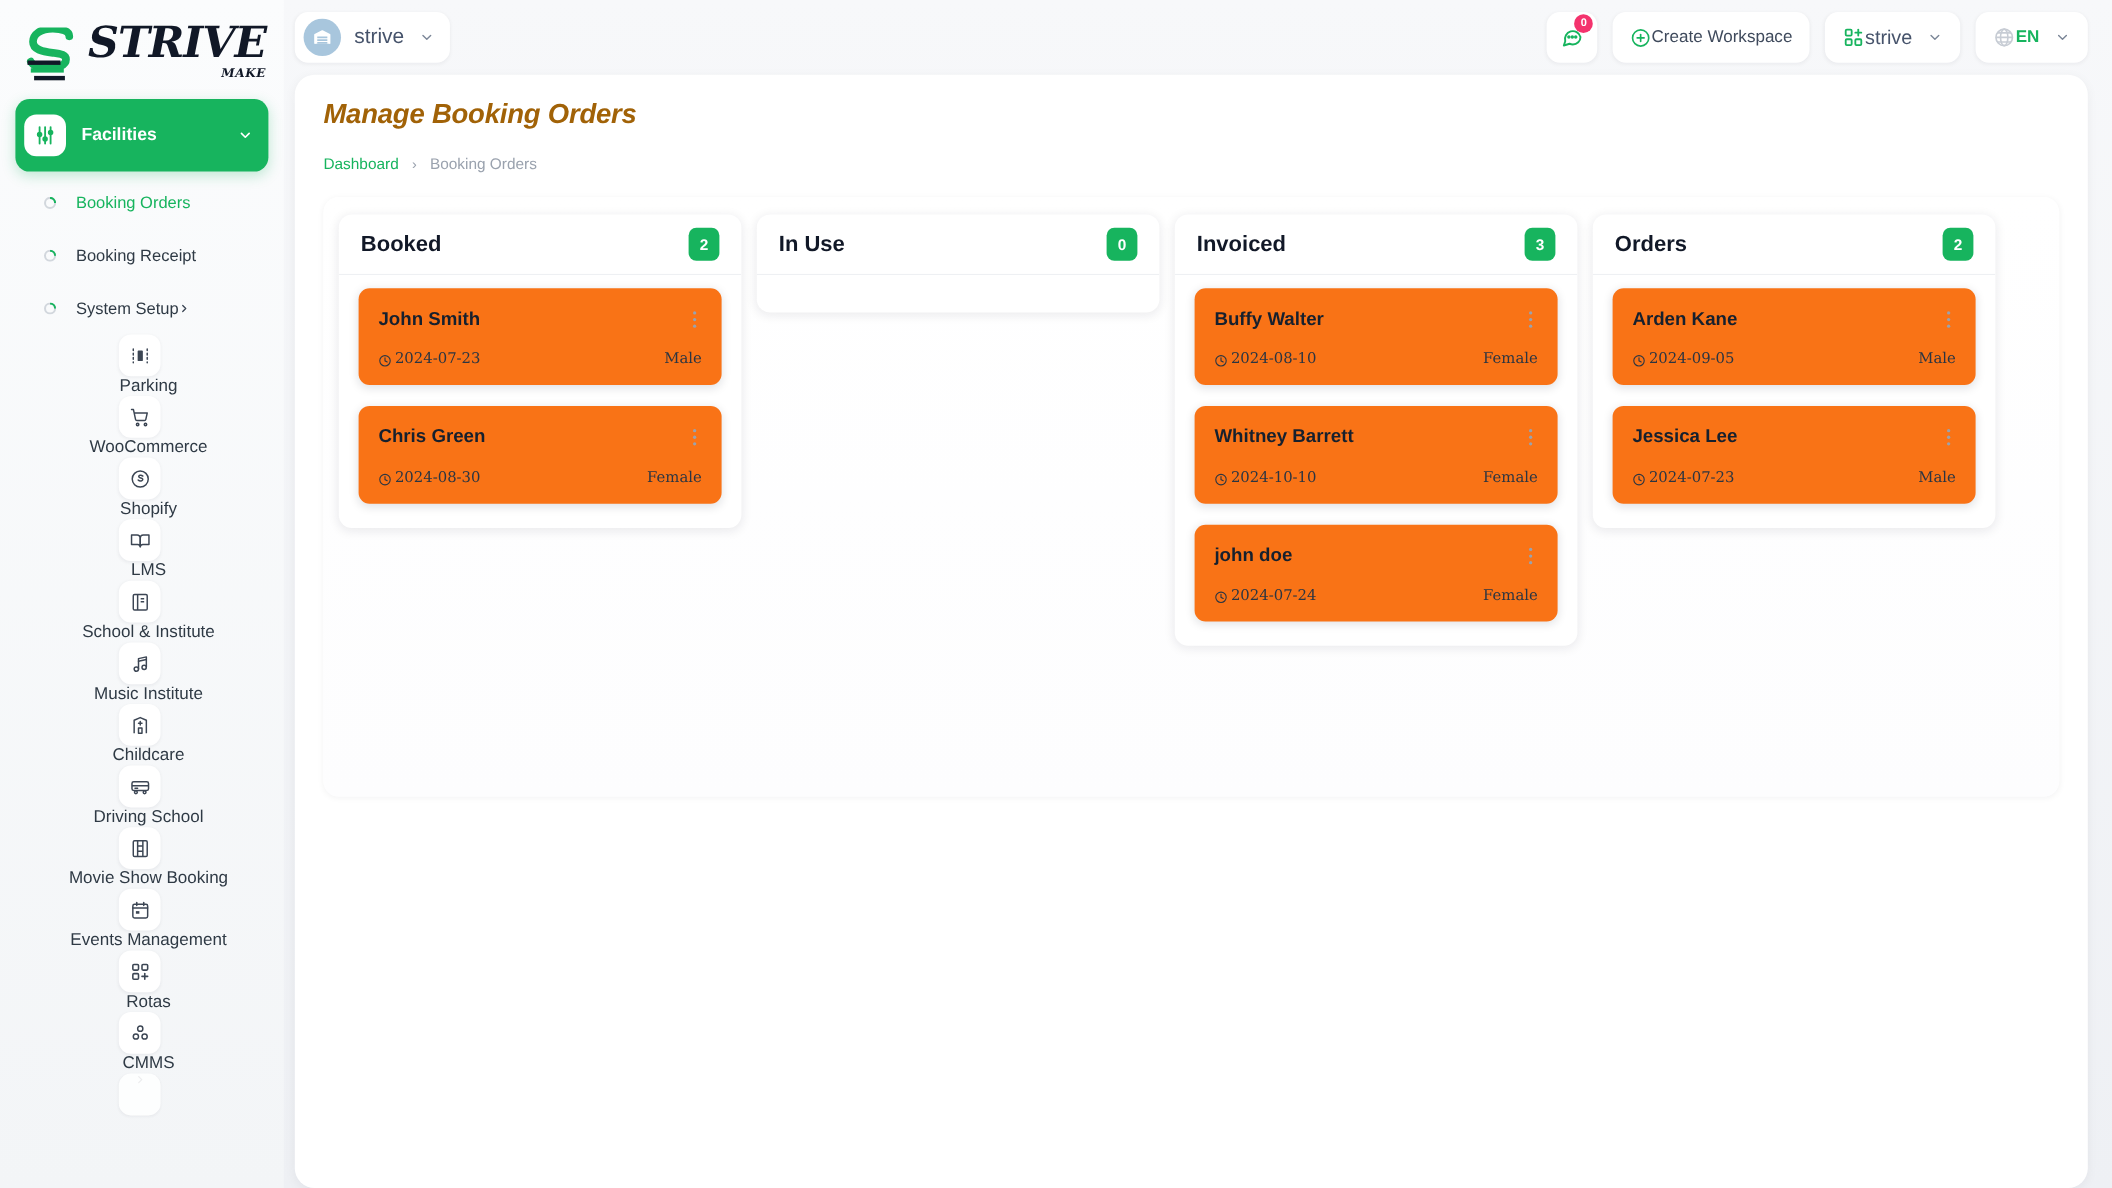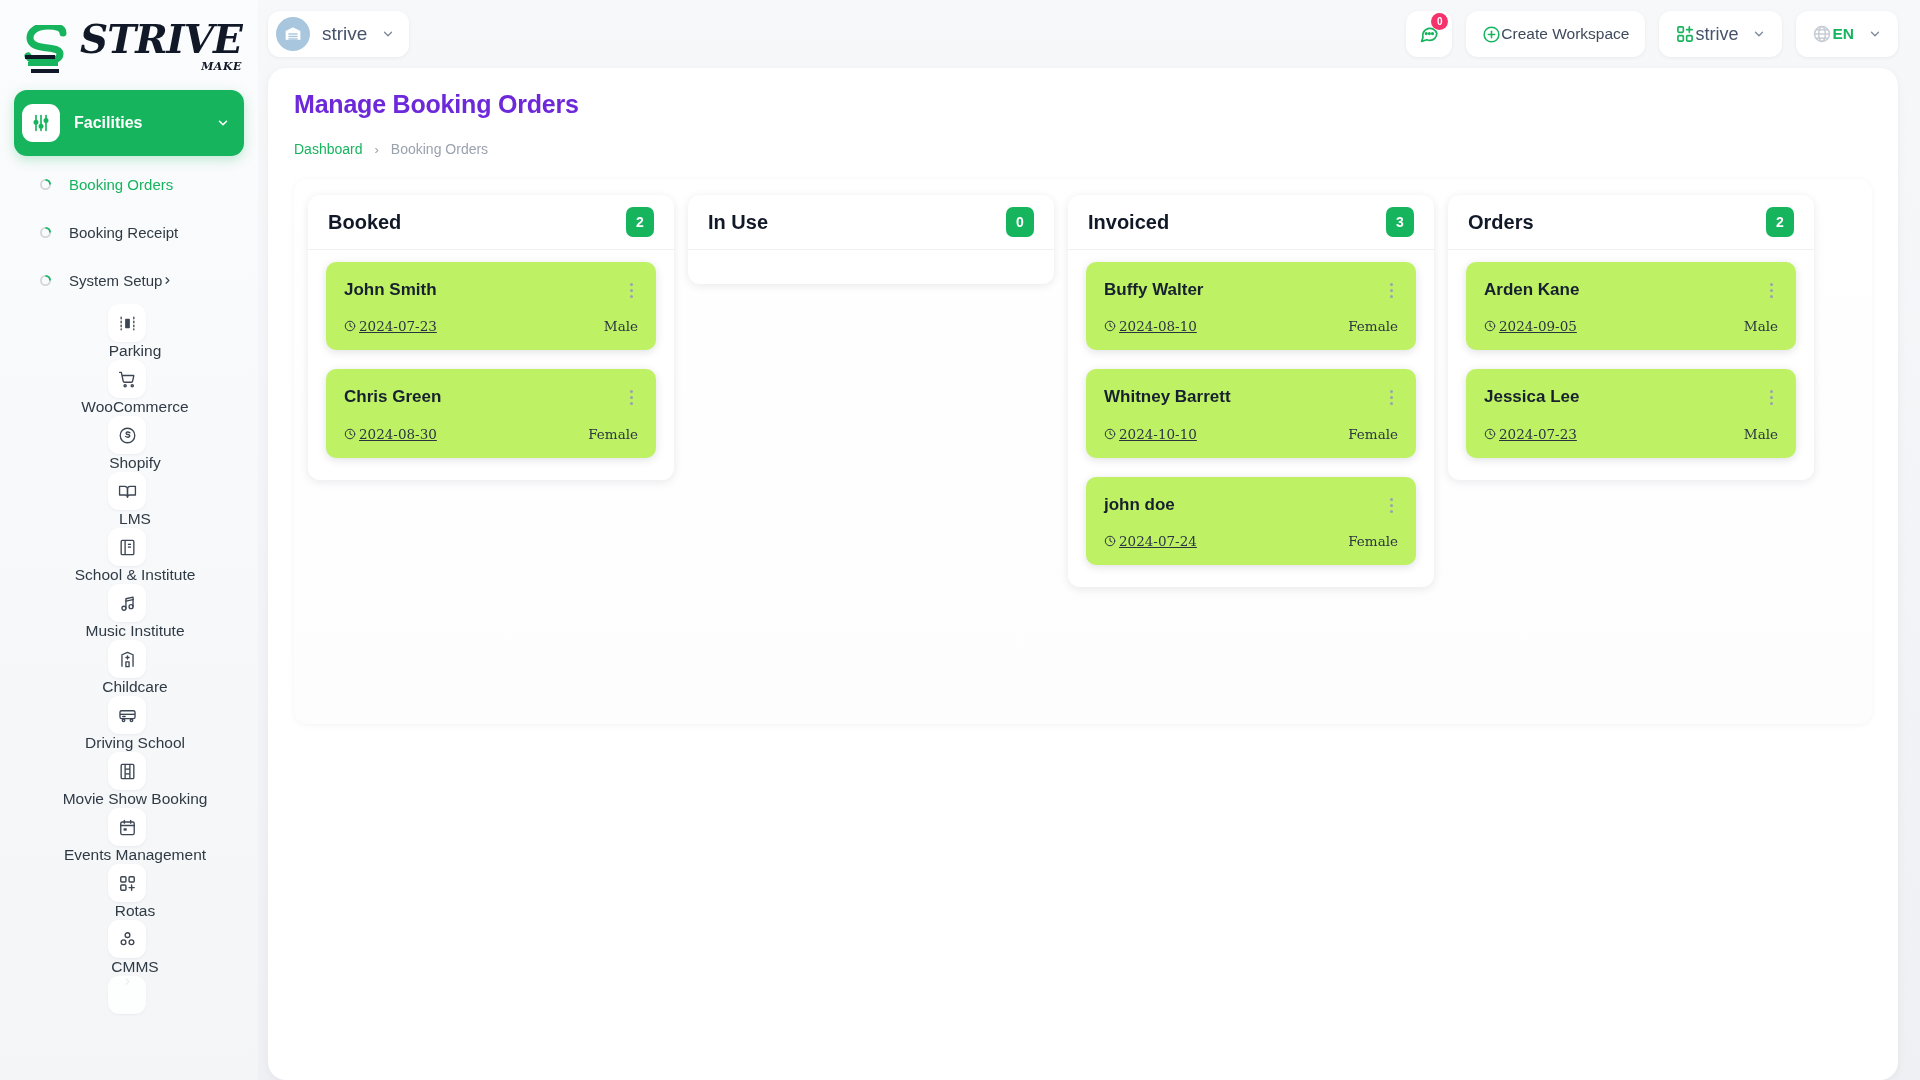--- a/index.html
+++ b/index.html
@@ -127,21 +127,21 @@
 
   
   #content {
     flex:1; background:#fff;
     border-radius: 18px;
     margin: 0 22px 0 10px;
     padding: 22px 26px 0 26px;
     box-shadow: 0 2px 10px rgba(17,24,39,.05);
     overflow: hidden;
   }
-  #page-title { font-size: 25px; font-weight:700; color:#6d28d9; letter-spacing:-.2px;}
+  #page-title { font-size: 25px; font-weight:700; color:#a16207; letter-spacing:-.2px;font-style:italic;}
   #breadcrumb { margin-top: 22px; display:flex; align-items:center; font-size:14px; }
   #breadcrumb .crumb-link { color:#17b45e; cursor:pointer; }
   #breadcrumb .crumb-sep { margin: 0 12px; color:#9aa2ae; font-size:13px;}
   #breadcrumb .crumb-cur { color:#9aa2ae; }
 
   
   .board-wrap {
     margin-top: 22px;
     background: linear-gradient(180deg,#ffffff 0%, #fdfdfe 100%);
     border-radius: 14px;
@@ -165,34 +165,34 @@
   .col-title { font-size: 20px; font-weight:700; color:#111827; flex:1; }
   .col-count {
     min-width: 28px; height: 30px; border-radius: 7px; background:#17b45e;
     color:#fff; font-size:14px; font-weight:600;
     display:flex;align-items:center;justify-content:center; padding:0 8px;
   }
   .col-body { padding: 12px 18px 22px 18px; }
   .col-body.empty { padding: 12px 18px 22px 18px; min-height: 30px; }
 
   .bcard {
-    background:#bef264; border-radius: 10px;
+    background:#f97316; border-radius: 10px;
     box-shadow: 0 2px 9px rgba(17,24,39,.13);
     padding: 18px 18px 16px 18px;
     margin-bottom: 19px;
   }
   .bcard:last-child { margin-bottom: 0; }
   .bcard-top { display:flex; align-items:flex-start; }
   .bcard-name { font-size:17px; font-weight:700; color:#16202e; flex:1; line-height:1.2; }
   .kebab { width:14px; display:flex; flex-direction:column; align-items:center; gap:3px; cursor:pointer; padding-top:3px;}
   .kebab i { width:3px;height:3px;border-radius:50%;background:#9aa2ae; display:block;}
   .bcard-meta { display:flex; align-items:center; margin-top: 18px; }
   .bcard-date {
-    display:flex; align-items:center; flex:1;
-    font-family:"DejaVu Serif", serif; font-size:13.5px; color:#2b3542;text-decoration:underline;
+    display:flex; align-items:flex-end; flex:1;
+    font-family:"DejaVu Serif", serif; font-size:13.5px; color:#2b3542;
   }
   .bcard-date svg { margin-right: 3px; }
   .bcard-gender { font-family:"DejaVu Serif", serif; font-size:13.5px; color:#2b3542; }
 
   svg { display:block; }
 </style>
 </head>
 <body>
 
 <div id="app">

